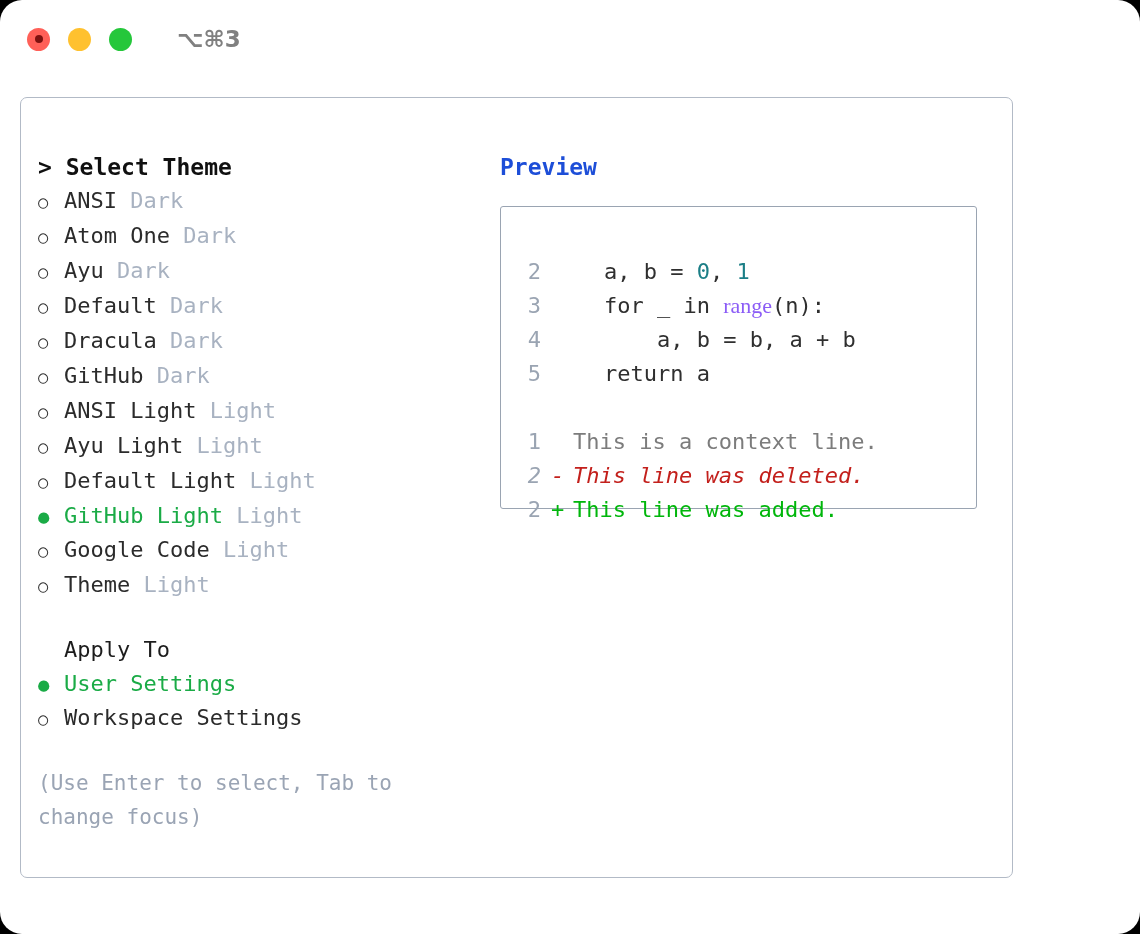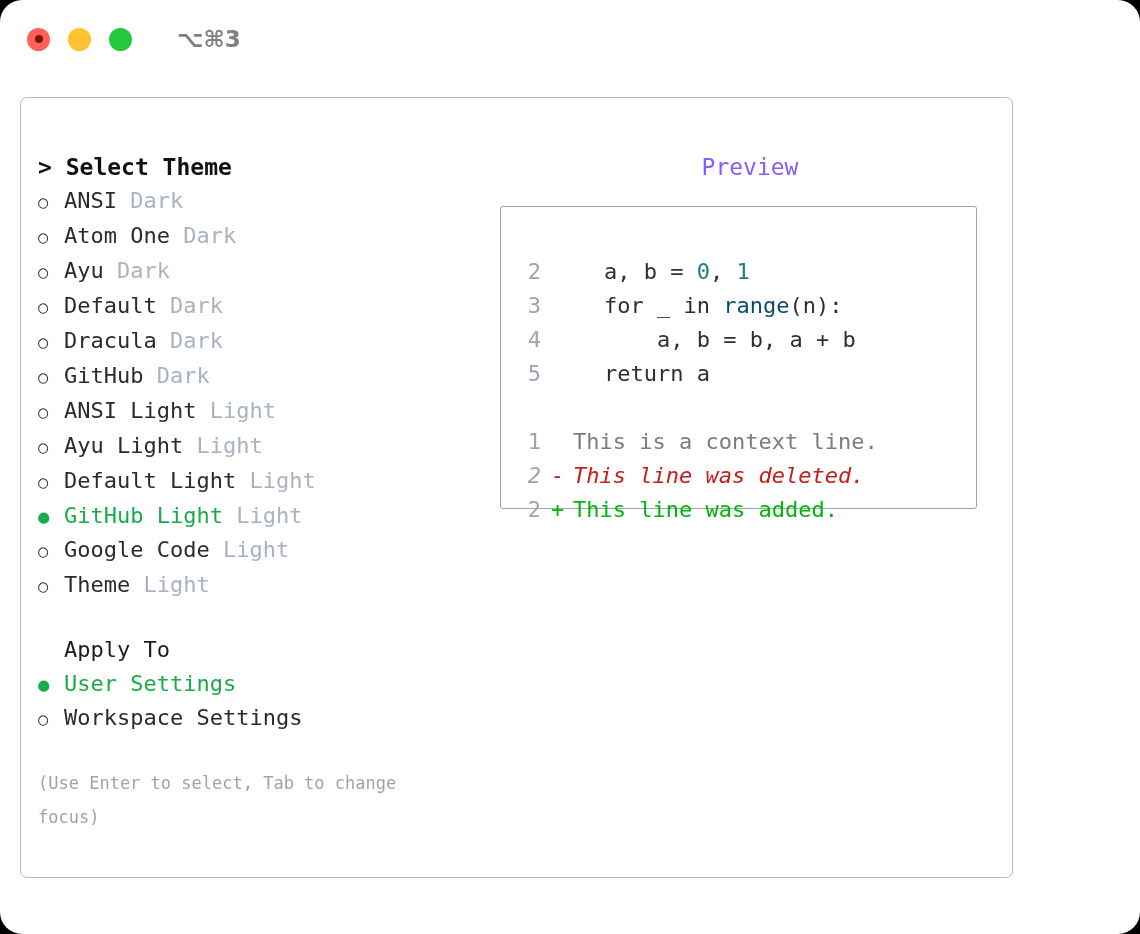--- a/index.html
+++ b/index.html
@@ -130,39 +130,38 @@
     font-size: 22px;
     color: #1c1c1c;
     line-height: 34px;
     padding-left: 26px;
     white-space: pre;
   }
 
   #hint {
     margin-top: 30px;
     width: 402px;
-    font-size: 17px;
+    font-size: 21px;
     line-height: 34px;
     color: #9aa4b4;
     white-space: pre-wrap;
   }
 
   
   #right-col {
     position: absolute;
     left: 479px;
     top: 52px;
     width: 500px;
   }
   .preview-title {
     font-size: 23px;
-    font-weight: normal;
-    color: #8b5cf6;
-    line-height: 34px;
-    text-align: center;
+    font-weight: bold;
+    color: #1d4ed8;
+    line-height: 34px;
   }
   #preview-box {
     margin-top: 22px;
     width: 477px;
     height: 303px;
     box-sizing: border-box;
     border: 1.5px solid #9aa4b2;
     border-radius: 3px;
     background: #ffffff;
     padding: 48px 0 0 0;
@@ -176,21 +175,21 @@
   }
   .ln {
     display: inline-block;
     width: 22px;
     text-align: right;
     color: #9aa4b2;
     margin-right: 10px;
   }
   .tok-fn   { color: #b1151f; }
   .tok-num  { color: #1b7e86; }
-  .tok-call { color: #0c4a6e; }
+  .tok-call { color: #8b5cf6; font-family: Liberation Serif, serif; }
   .tok-plain{ color: #2f2f2f; }
 
   .diff-gap { height: 34px; }
   .diff-line { font-size: 22px; line-height: 34px; white-space: pre; padding-left: 18px; }
   .diff-ctx { color: #7c7c7c; }
   .diff-del { color: #c3201c; font-style: italic; }
   .diff-add { color: #00b60b; }
   .diff-mark { display: inline-block; width: 22px; }
 </style>
 </head>

